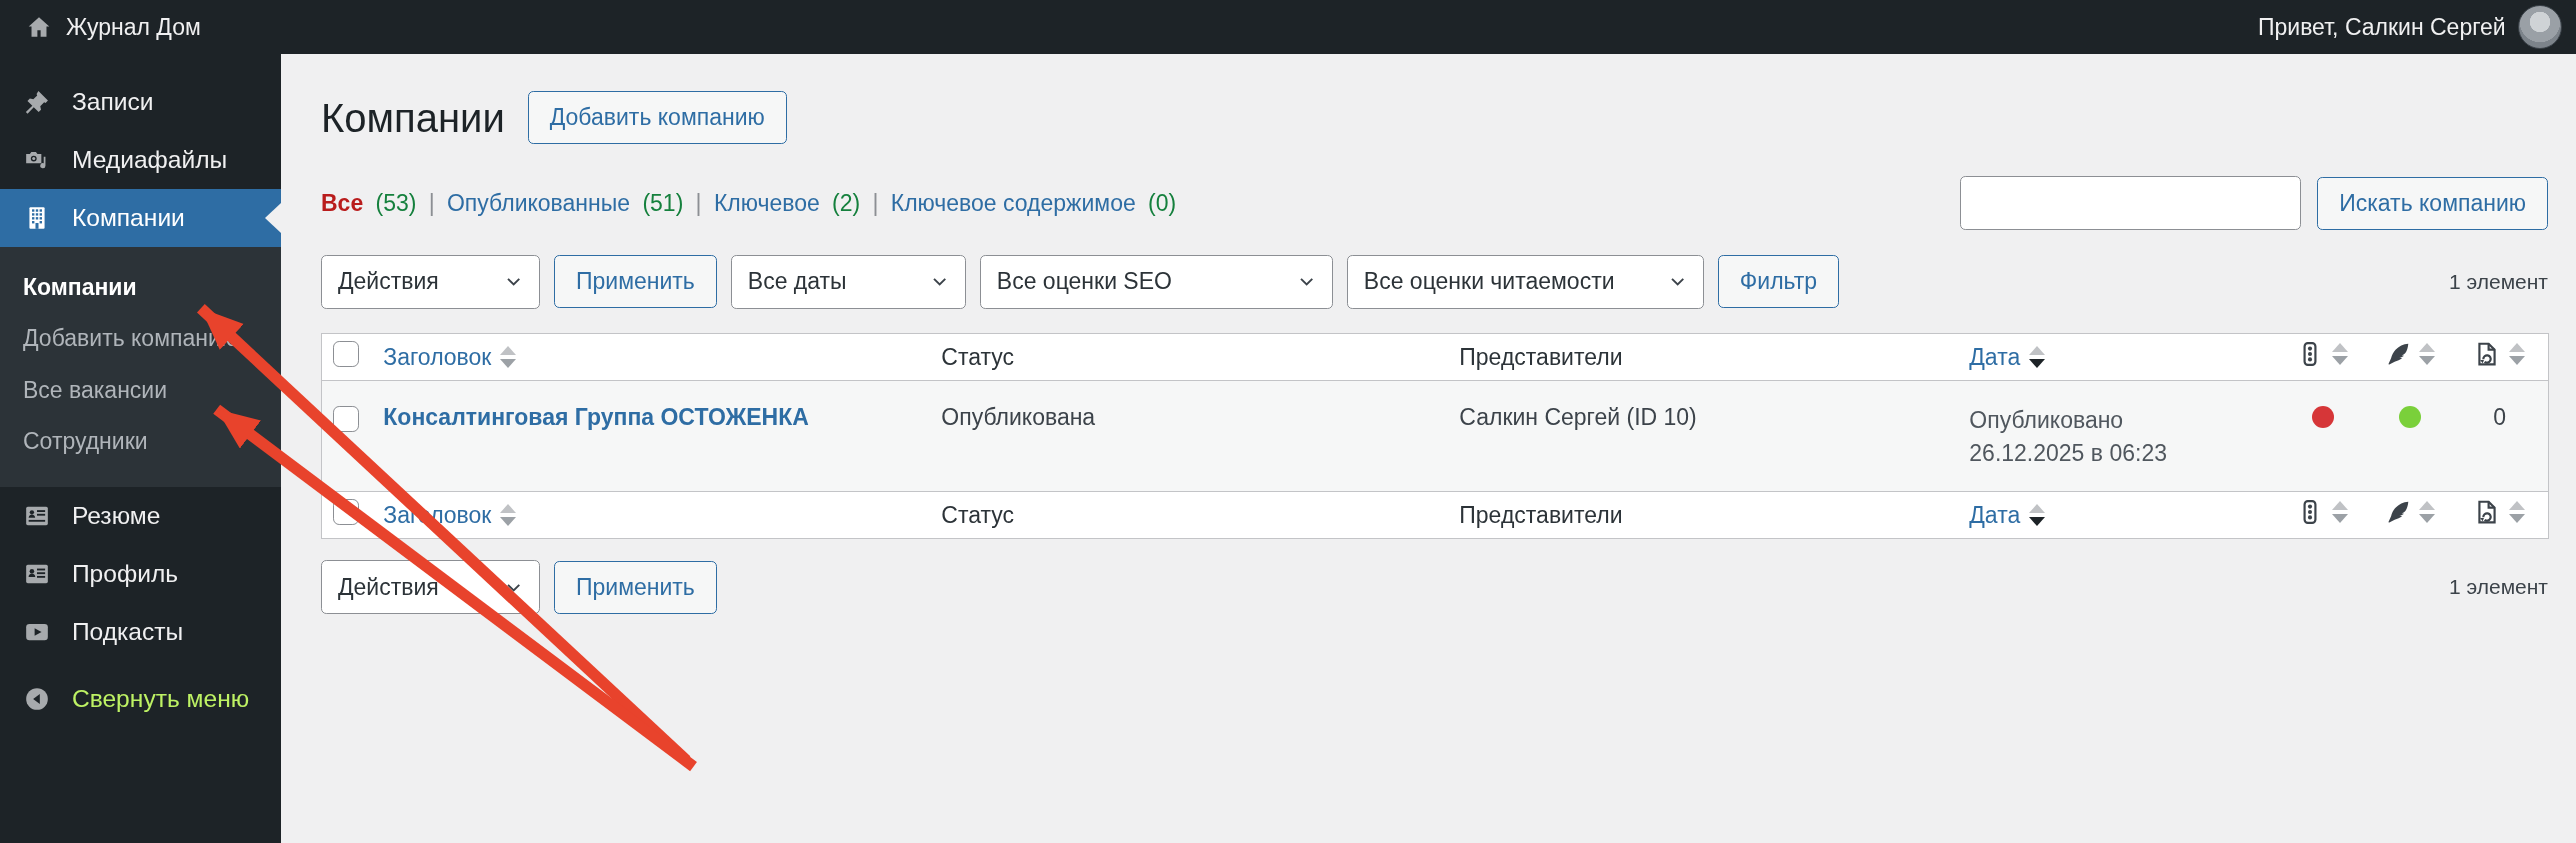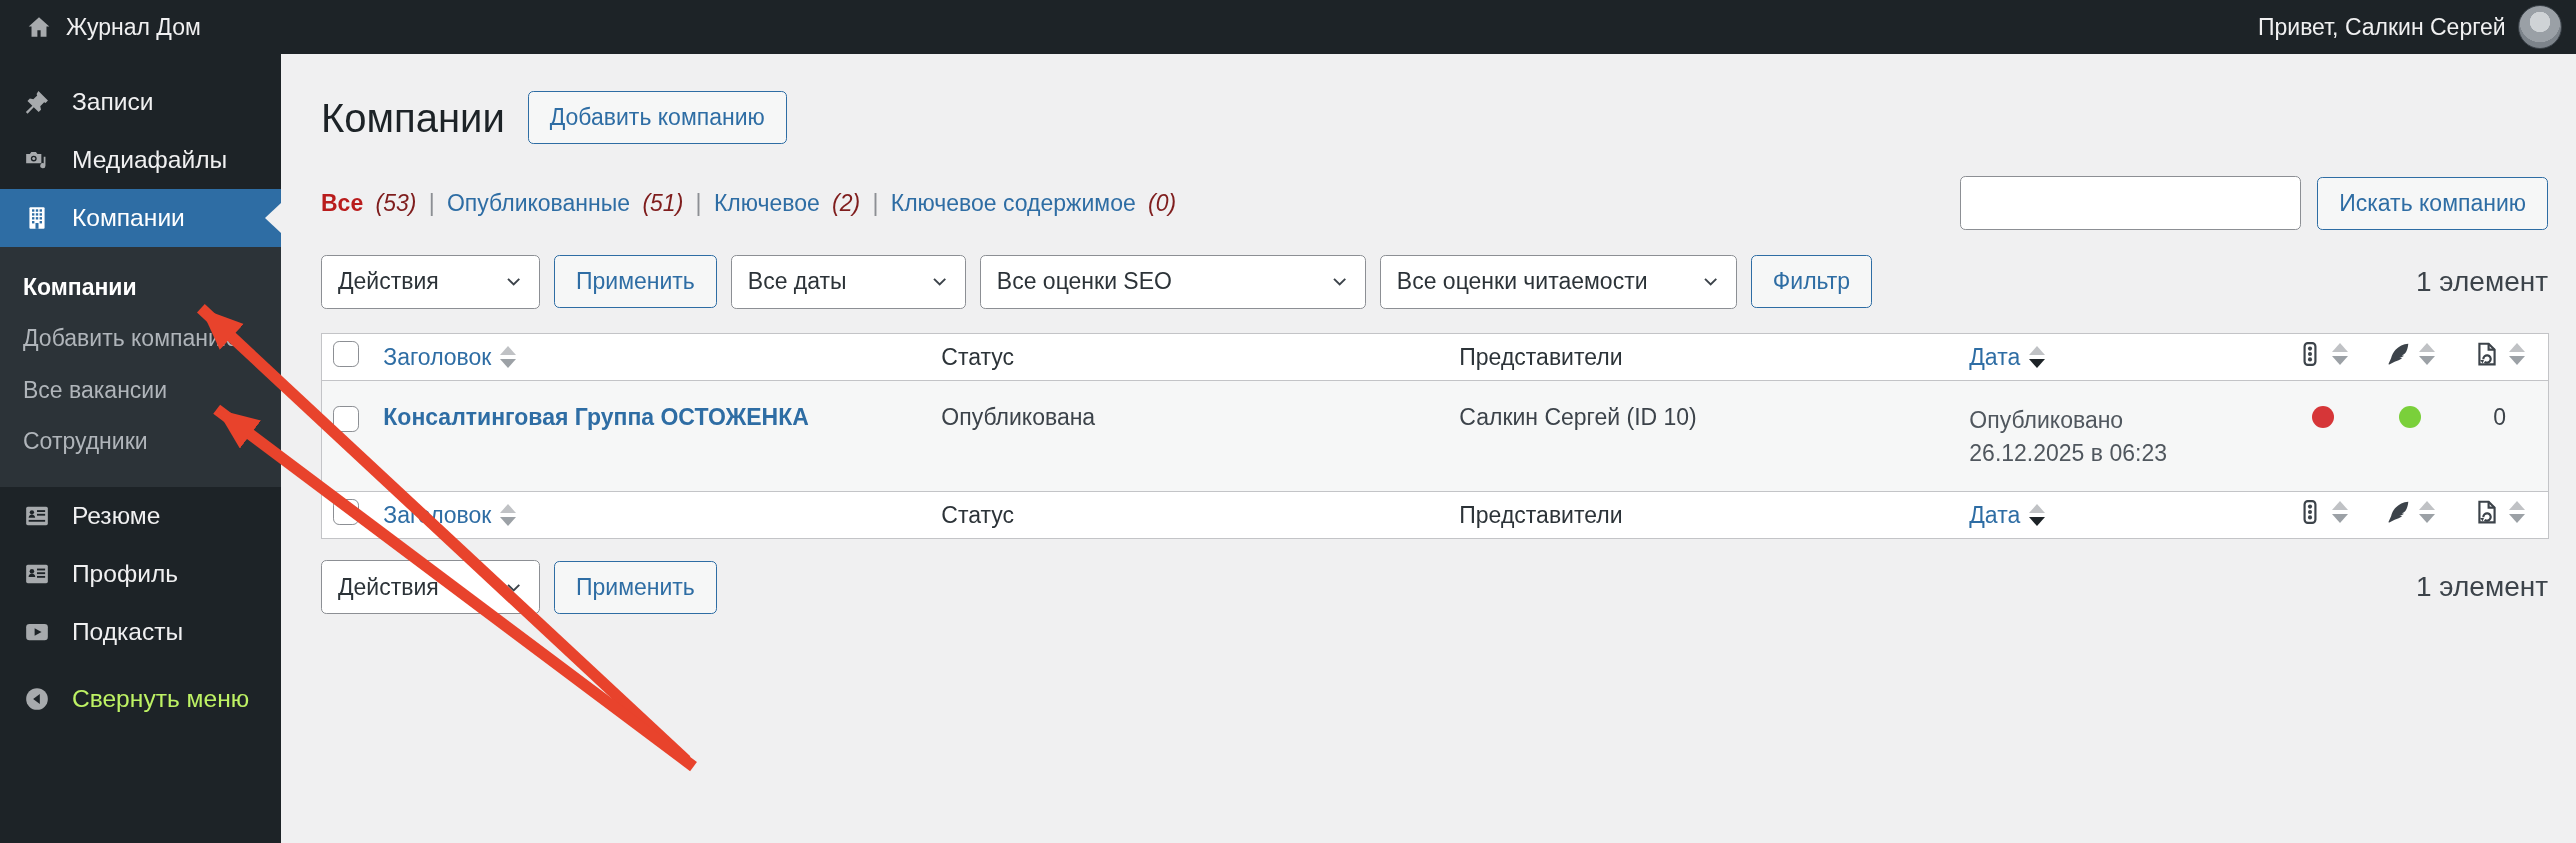--- a/index.html
+++ b/index.html
@@ -52,35 +52,35 @@
   .title-row{display:flex;align-items:center;gap:23px;}
   h1{font-size:40px;font-weight:400;color:#1d2327;line-height:46px;}
   .btn{display:inline-flex;align-items:center;justify-content:center;
     background:#f6f7f7;border:1.8px solid var(--blue);color:var(--blue);
     border-radius:5.3px;font-size:23px;padding:0 21px;height:53px;cursor:pointer;white-space:nowrap;}
   .views-row{margin-top:32px;display:flex;align-items:center;justify-content:space-between;}
   .views{display:flex;align-items:center;gap:12.3px;font-size:23px;}
   .views .sep{color:#8c8f94;}
   .view-link{color:var(--blue);text-decoration:none;cursor:pointer;}
   .view-link.current{color:#b91c1c;font-weight:bold;text-align:right;}
-  .count{color:#7f1d1d;font-style:italic;}
+  .count{color:#15803d;}
   .search-box{display:flex;align-items:center;gap:16px;}
   .search-input{width:341px;height:54px;border:1.8px solid #8c8f94;border-radius:5.3px;background:#fff;
     font-size:23px;padding:0 14px;color:var(--txt);}
 
   .toolbar-row{margin-top:24.6px;display:flex;align-items:center;gap:14px;}
   .select{height:54px;background:#fff;border:1.8px solid #8c8f94;border-radius:5.3px;color:var(--txt);
     font-size:23px;display:flex;align-items:center;justify-content:space-between;
     padding:0 16px;cursor:pointer;gap:16px;}
   .select svg{flex:none;}
   .w-actions{width:219px;}
   .w-dates{width:235px;}
-  .w-seo{width:386px;}
+  .w-seo{width:353px;}
   .w-read{width:357px;}
-  .item-count{margin-left:auto;font-size:28px;color:#3c434a;}
+  .item-count{margin-left:auto;font-size:21px;color:#3c434a;}
 
   
   table{margin-top:24.6px;width:2227px;border-collapse:collapse;background:#fff;
     border:1.8px solid var(--border);table-layout:fixed;}
   col.c-cb{width:53px;} col.c-title{width:558px;} col.c-status{width:518px;}
   col.c-repr{width:510px;} col.c-date{width:316px;}
   col.c-seo{width:92px;} col.c-readab{width:83px;} col.c-links{width:97px;}
   th{font-weight:400;font-size:23px;text-align:left;color:var(--txt);height:47px;padding:0 8.8px;}
   thead th{border-bottom:1.8px solid var(--border);}
   tfoot th{border-top:1.8px solid var(--border);}

